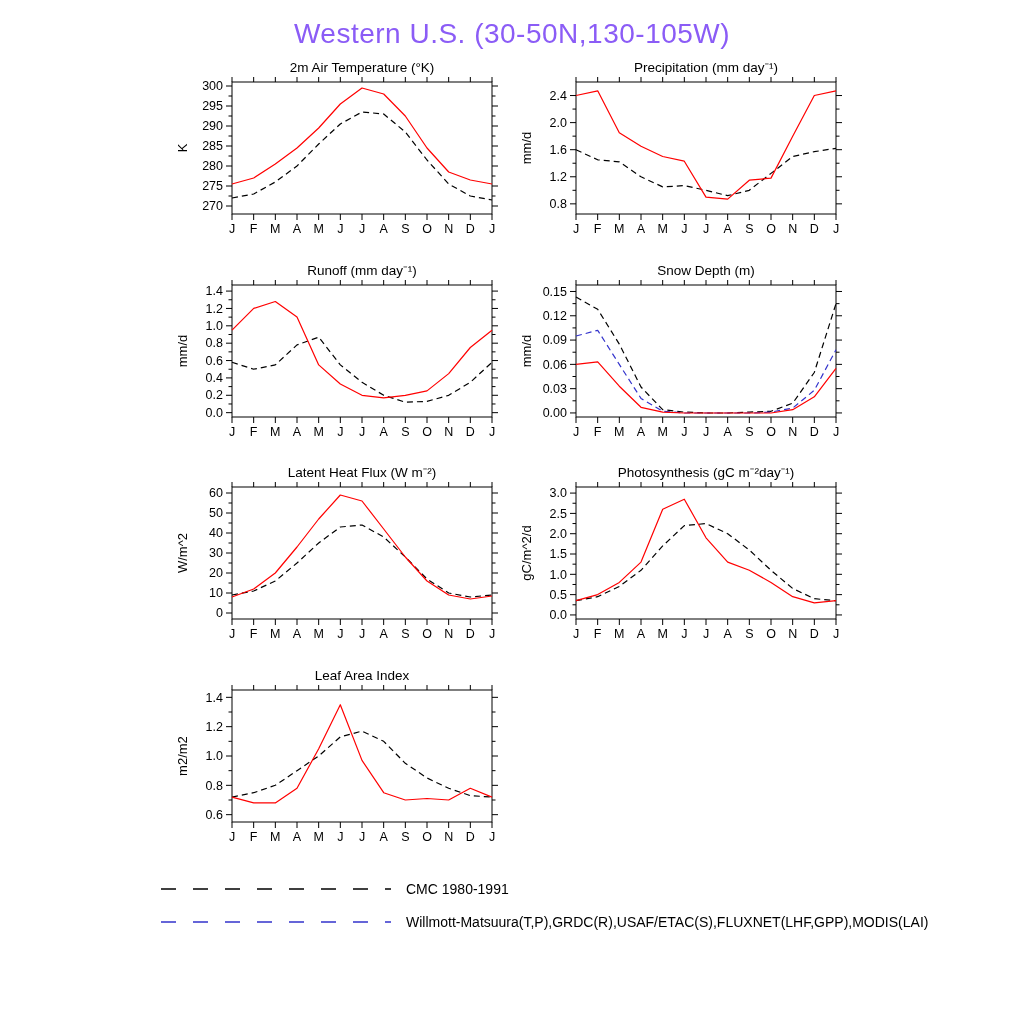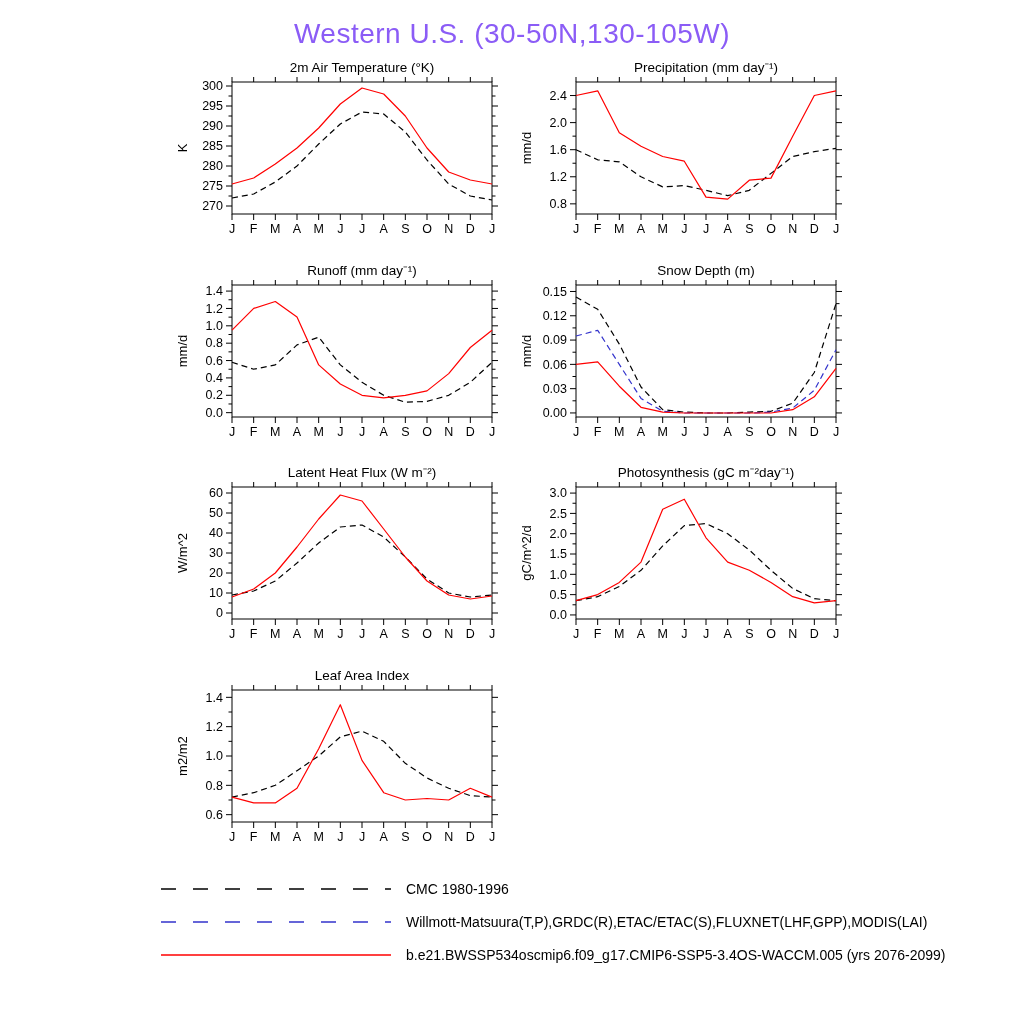--- a/index.html
+++ b/index.html
@@ -558,28 +558,22 @@
         <polyline points="232.0,797.1 253.7,792.7 275.3,785.3 297.0,770.7 318.7,756.0 340.3,736.9 362.0,731.1 383.7,741.3 405.3,763.3 427.0,778.0 448.7,788.3 470.3,795.6 492.0,797.1" fill="none" stroke="#000000" stroke-width="1.2" stroke-linejoin="round" stroke-dasharray="6,4"></polyline>
         <polyline points="232.0,797.1 253.7,802.9 275.3,802.9 297.0,788.3 318.7,748.7 340.3,704.7 362.0,760.4 383.7,792.7 405.3,800.0 427.0,798.5 448.7,800.0 470.3,788.3 492.0,797.1" fill="none" stroke="#ff0000" stroke-width="1.2" stroke-linejoin="round"></polyline>
       </g>
     </svg>
 
   <div id="legend">
     <div class="legend-row">
       <svg class="legend-line" width="232" height="10">
         <line x1="1" y1="5" x2="231" y2="5" stroke-width="1.3" stroke="#000000" stroke-dasharray="15,17"></line>
       </svg>
-      <span class="legend-label">CMC 1980-1996</span>
+      <span class="legend-label">CMC 1980-1991</span>
     </div>
     <div class="legend-row">
       <svg class="legend-line" width="232" height="10">
         <line x1="1" y1="5" x2="231" y2="5" stroke-width="1.3" stroke="#3333cc" stroke-dasharray="15,17"></line>
       </svg>
-      <span class="legend-label">Willmott-Matsuura(T,P),GRDC(R),ETAC/ETAC(S),FLUXNET(LHF,GPP),MODIS(LAI)</span>
-    </div>
-    <div class="legend-row">
-      <svg class="legend-line" width="232" height="10">
-        <line x1="1" y1="5" x2="231" y2="5" stroke-width="1.3" stroke="#ff0000"></line>
-      </svg>
-      <span class="legend-label">b.e21.BWSSP534oscmip6.f09_g17.CMIP6-SSP5-3.4OS-WACCM.005 (yrs 2076-2099)</span>
+      <span class="legend-label">Willmott-Matsuura(T,P),GRDC(R),USAF/ETAC(S),FLUXNET(LHF,GPP),MODIS(LAI)</span>
     </div>
   </div>
 </div>
 
 </body></html>

